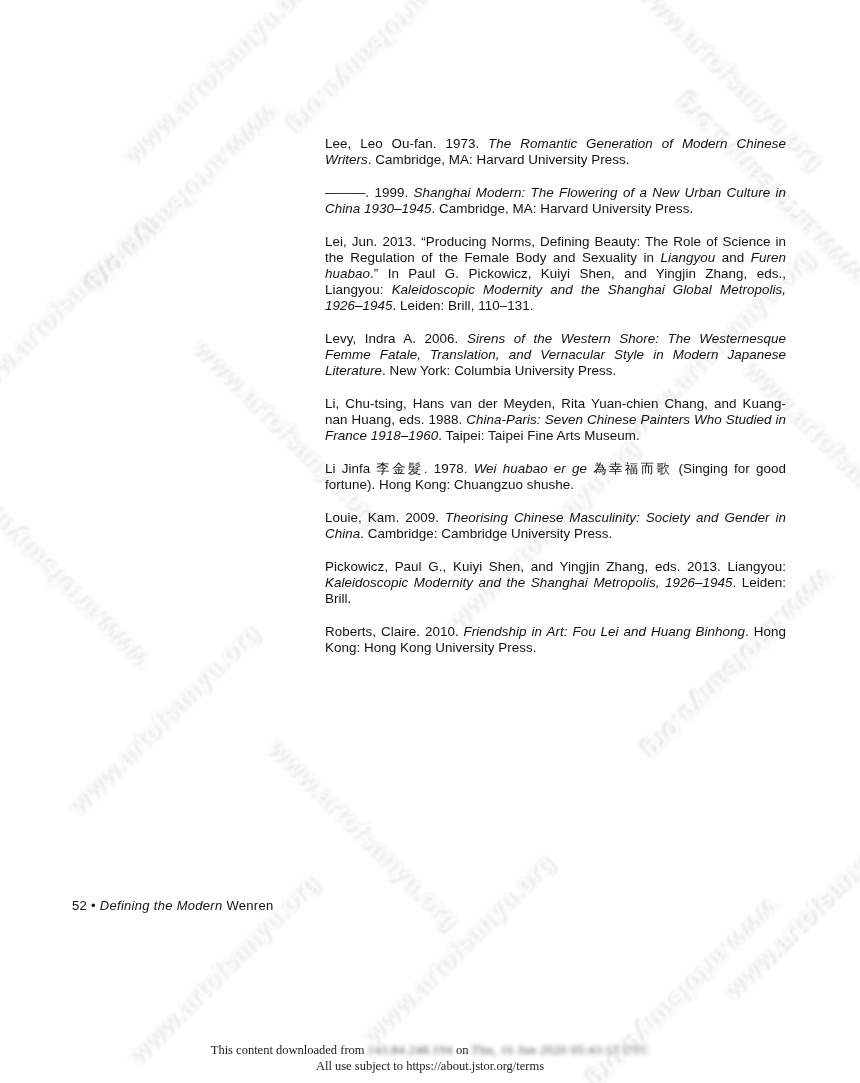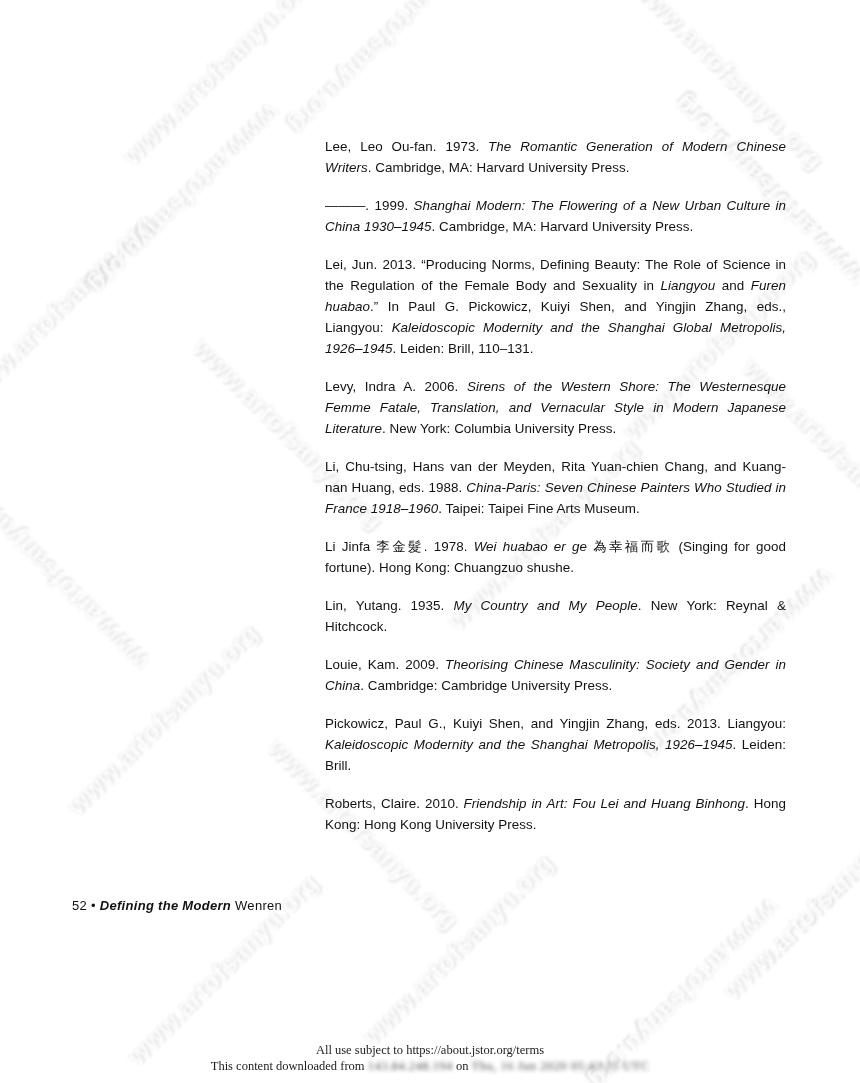--- a/index.html
+++ b/index.html
@@ -16,32 +16,32 @@
     font-family:"Liberation Sans", sans-serif;
     font-weight:700; font-size:25px; letter-spacing:1px;
     color:#ffffff;
     text-shadow: 1.5px 1.5px 2px rgba(150,150,150,.45),
                  -1px -1px 1.5px rgba(225,225,225,.85);
     filter: blur(1.1px); opacity:.75;
   }
   
   .references {
     position:absolute; left:325px; top:136px; width:461px; z-index:1;
-    font-size:13.4px; line-height:21px; letter-spacing:.05px;
+    font-size:13.4px; line-height:16px; letter-spacing:.05px;
     text-align:justify; color:#121212; font-weight:500;
   }
   .references p { margin:0 0 17px 0; }
   .references em { font-style:italic; }
   
   .running-footer {
     position:absolute; left:72px; top:898px; z-index:1;
     font-size:13px; letter-spacing:.3px; color:#121212;
   }
   .running-footer .b  { font-weight:400; }
-  .running-footer .bi { font-weight:700; font-style:italic; }
+  .running-footer .bi { font-weight:400; font-style:italic; }
   
   .jstor-notice {
     position:absolute; left:0; right:0; top:1042px; z-index:1;
     text-align:center;
     font-family:"Liberation Serif", serif;
     font-size:12.5px; line-height:16px; color:#1c1c1c;
   }
   .jstor-notice p { margin:0; }
   .redacted { filter: blur(2px); opacity:.8; letter-spacing:.5px; }
 </style>
@@ -71,26 +71,25 @@
       <span class="watermark" style="left: 690px; top: 890px; transform: rotate(-45deg);">www.artofsanyu.org</span>
     </div>
 
   <main class="references" id="references">
       <p><span>Lee, Leo Ou-fan. 1973. </span><em>The Romantic Generation of Modern Chinese Writers</em><span>. Cambridge, MA: Harvard University Press.</span></p>
       <p><span>———. 1999. </span><em>Shanghai Modern: The Flowering of a New Urban Culture in China 1930–1945</em><span>. Cambridge, MA: Harvard University Press.</span></p>
       <p><span>Lei, Jun. 2013. “Producing Norms, Defining Beauty: The Role of Science in the Regulation of the Female Body and Sexuality in </span><em>Liangyou</em><span> and </span><em>Furen huabao</em><span>.” In Paul G. Pickowicz, Kuiyi Shen, and Yingjin Zhang, eds., Liangyou: </span><em>Kaleidoscopic Modernity and the Shanghai Global Metropolis, 1926–1945</em><span>. Leiden: Brill, 110–131.</span></p>
       <p><span>Levy, Indra A. 2006. </span><em>Sirens of the Western Shore: The Westernesque Femme Fatale, Translation, and Vernacular Style in Modern Japanese Literature</em><span>. New York: Columbia University Press.</span></p>
       <p><span>Li, Chu-tsing, Hans van der Meyden, Rita Yuan-chien Chang, and Kuang-nan Huang, eds. 1988. </span><em>China-Paris: Seven Chinese Painters Who Studied in France 1918–1960</em><span>. Taipei: Taipei Fine Arts Museum.</span></p>
       <p><span>Li Jinfa 李金髮. 1978. </span><em>Wei huabao er ge</em><span> 為幸福而歌 (Singing for good fortune). Hong Kong: Chuangzuo shushe.</span></p>
-      <p><span>Lin, Yutang. 1935. </span><em>My Country and My People</em><span>. New York: Reynal &amp; Hitchcock.</span></p>
       <p><span>Louie, Kam. 2009. </span><em>Theorising Chinese Masculinity: Society and Gender in China</em><span>. Cambridge: Cambridge University Press.</span></p>
       <p><span>Pickowicz, Paul G., Kuiyi Shen, and Yingjin Zhang, eds. 2013. Liangyou: </span><em>Kaleidoscopic Modernity and the Shanghai Metropolis, 1926–1945</em><span>. Leiden: Brill.</span></p>
       <p><span>Roberts, Claire. 2010. </span><em>Friendship in Art: Fou Lei and Huang Binhong</em><span>. Hong Kong: Hong Kong University Press.</span></p>
     </main>
 
   <div class="running-footer" id="running-footer"><span class="b">52 • </span><span class="bi">Defining the Modern </span><span class="b">Wenren</span></div>
 
   <div class="jstor-notice">
+    <p><span>This content downloaded from </span><span class="redacted">143.84.248.194</span><span> on </span><span class="redacted">Thu, 16 Jun 2020 05:43:15 UTC</span></p>
     <p>All use subject to https://about.jstor.org/terms</p>
-    <p><span>This content downloaded from </span><span class="redacted">143.84.248.194</span><span> on </span><span class="redacted">Thu, 16 Jun 2020 05:43:15 UTC</span></p>
   </div>
 
 </div>
 
 </body></html>

